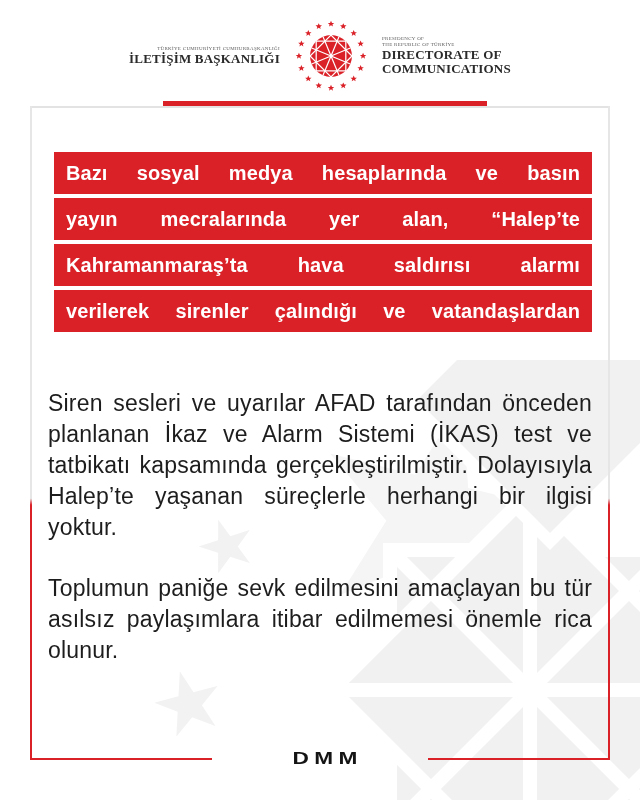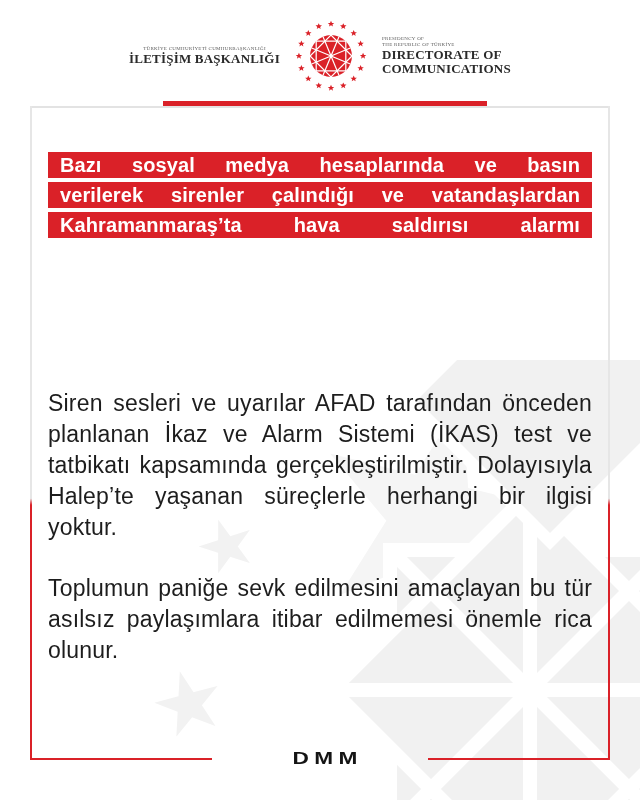--- a/index.html
+++ b/index.html
@@ -12,21 +12,21 @@
   }
   
   .wm{position:absolute;z-index:0;pointer-events:none;}
   .wm-star{color:#f2f2f2;line-height:1;}
   
   .header{
     position:absolute;top:14px;left:0;width:640px;height:84px;
     display:flex;align-items:center;justify-content:center;
     z-index:3;
   }
-  .logo-left{text-align:center;margin-right:14px;color:#3a3a3a;}
+  .logo-left{text-align:right;margin-right:14px;color:#3a3a3a;}
   .logo-left .tiny, .logo-right .tiny{
     font-family:"Liberation Serif", serif;
     font-size:5px;letter-spacing:0.3px;color:#5a5a5a;line-height:6px;
   }
   .logo-left .big, .logo-right .big{
     font-family:"Liberation Serif", serif;
     font-weight:bold;font-size:13px;color:#2b2b2b;line-height:14px;
     letter-spacing:0.2px;
   }
   .logo-right{text-align:left;margin-left:14px;}
@@ -42,25 +42,26 @@
   .frame-bottom-r{left:428px;top:758px;width:182px;height:2px;background:#da2128;}
   .accent-bar{left:163px;top:101px;width:324px;height:5px;background:#da2128;z-index:2;}
   
   .claim{
     position:absolute;left:48px;top:152px;width:544px;z-index:2;
   }
   .claim-line{
     background:#da2128;color:#ffffff;
     font-weight:bold;font-size:20px;
     height:26px;line-height:26px;
-    padding:0 12px;margin-bottom:4px;
+    padding:8px 12px;margin-bottom:4px;
     text-align:justify;
     letter-spacing:0.1px;
     white-space:nowrap;
     overflow:hidden;
+    margin-left:6px;
   }
   .claim-line.just{text-align-last:justify;}
   .claim-line.last{display:inline-block;width:460px;text-align:left;}
   
   .bodytext{
     position:absolute;left:48px;top:388px;width:544px;z-index:2;
     color:#1d1d1d;
   }
   .bodytext p{
     margin:0 0 30px 0;
@@ -147,22 +148,23 @@
 
 <div class="frame-line accent-bar"></div>
 <div class="frame-line frame-top"></div>
 <div class="frame-line frame-left"></div>
 <div class="frame-line frame-right"></div>
 <div class="frame-line frame-bottom-l"></div>
 <div class="frame-line frame-bottom-r"></div>
 
 <div class="claim">
   <div class="claim-line just">Bazı sosyal medya hesaplarında ve basın</div>
+  <div class="claim-line just">yayın mecralarında yer alan, “Halep’te</div>
+  <div class="claim-line just">Kahramanmaraş’ta hava saldırısı alarmı</div>
   <div class="claim-line just">verilerek sirenler çalındığı ve vatandaşlardan</div>
-  <div class="claim-line just">Kahramanmaraş’ta hava saldırısı alarmı</div>
 </div>
 
 <div class="bodytext">
   <p>Siren sesleri ve uyarılar AFAD tarafından önceden planlanan İkaz ve Alarm Sistemi (İKAS) test ve tatbikatı kapsamında gerçekleştirilmiştir. Dolayısıyla Halep’te yaşanan süreçlerle herhangi bir ilgisi yoktur.</p>
   <p>Toplumun paniğe sevk edilmesini amaçlayan bu tür asılsız paylaşımlara itibar edilmemesi önemle rica olunur.</p>
 </div>
 
 <div class="footer">
   <div class="dmm">DMM</div>
 </div>

